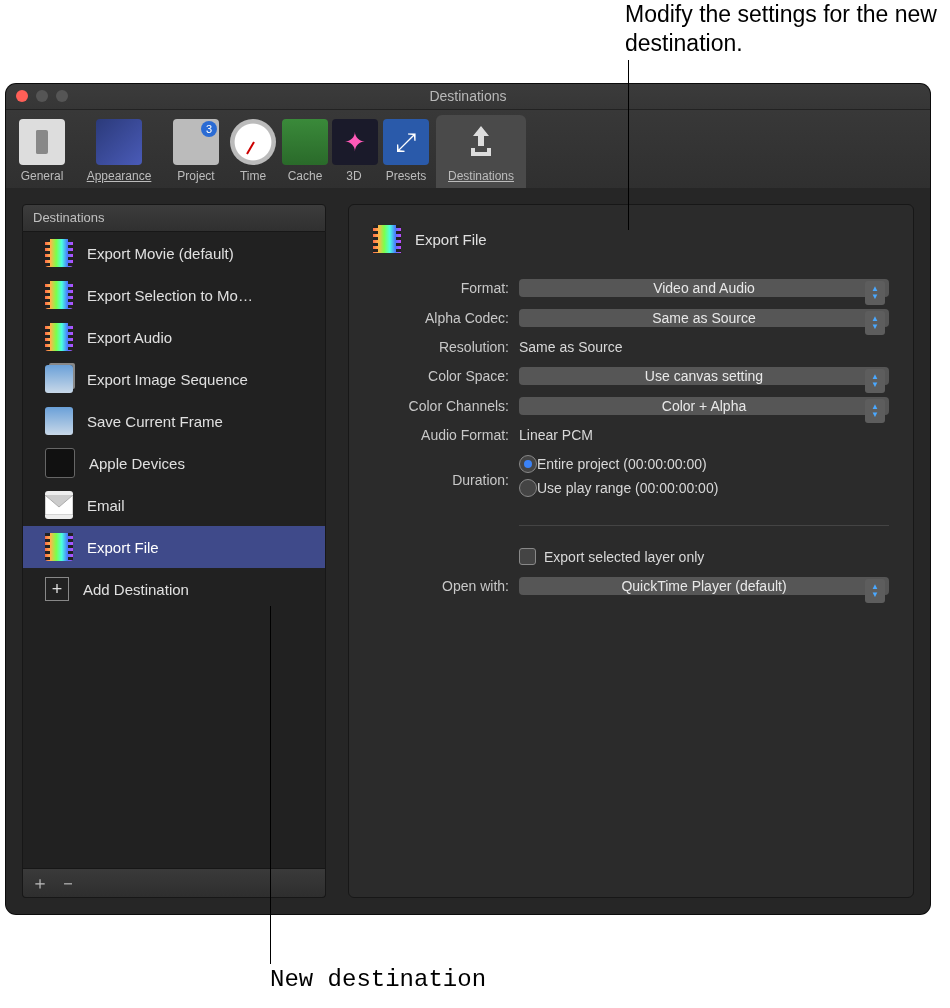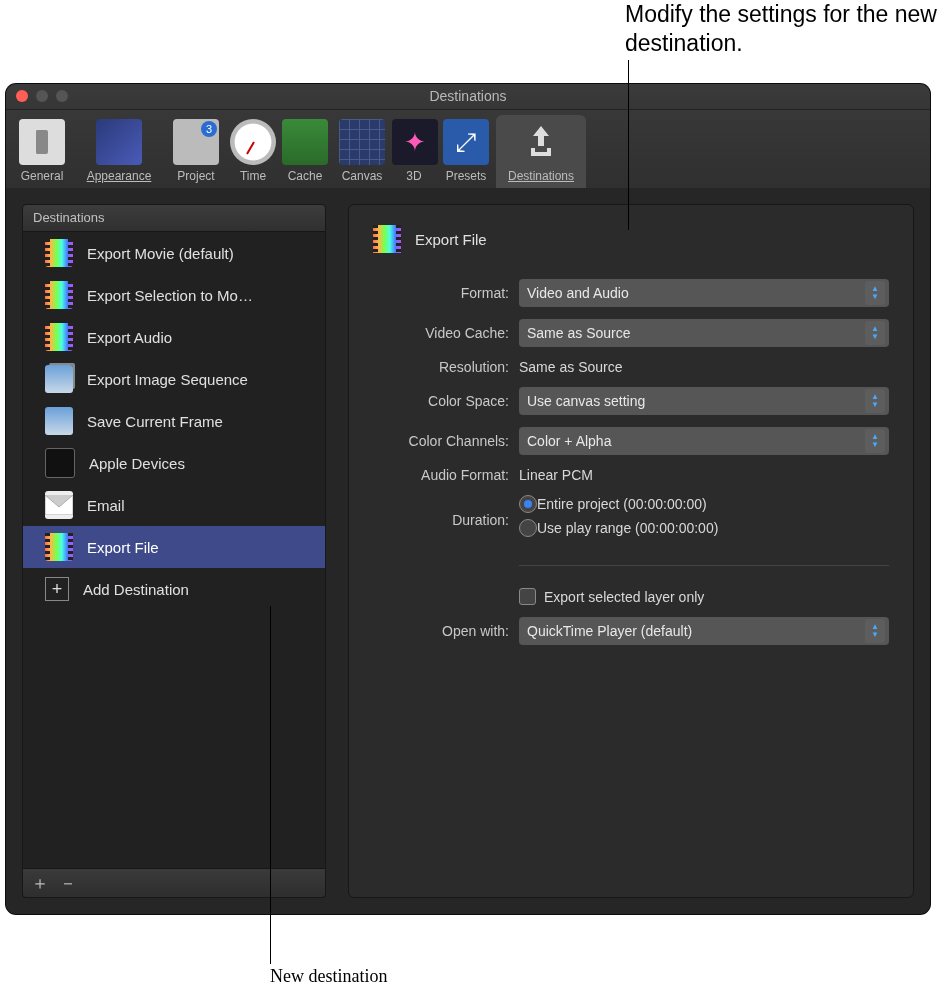--- a/index.html
+++ b/index.html
@@ -37,22 +37,22 @@
     width: 1px;
     height: 358px;
     background: #000;
     z-index:20;
   }
   .callout-bottom {
     position: absolute;
     left: 270px;
     top: 966px;
     color:#000;
-    font-size: 18px;
-    font-family: Liberation Serif, serif;
+    font-size: 24px;
+    font-family: Liberation Mono, monospace;
   }
   .window {
     position: absolute;
     left: 6px;
     top: 84px;
     width: 924px;
     height: 830px;
     background: #262626;
     border-radius: 10px;
     overflow: hidden;
@@ -170,28 +170,29 @@
   .form-row{
     display:flex;align-items:center;
     margin-bottom:12px;
     font-size:14px;
   }
   .form-label{
     width:136px;text-align:right;padding-right:10px;color:#c8c8c8;
   }
   .form-control{flex:1;color:#d8d8d8;}
   .select{
-    height:28px;
+    height:18px;
     background:#565656;
     border-radius:4px;
     display:flex;align-items:center;
     padding:0 8px;
     position:relative;
     color:#e8e8e8;
     cursor:pointer;
+    justify-content:center;
   }
   .select .arrows{
     position:absolute;right:4px;top:2px;
     width:20px;height:24px;
     background:#5d5d5d;
     border-radius:3px;
     display:flex;flex-direction:column;align-items:center;justify-content:center;
     color:#4aa8ff;font-size:8px;line-height:8px;
   }
   .radio-row{display:flex;align-items:center;gap:0;margin-bottom:6px;}
@@ -244,24 +245,20 @@
     <div class="toolbar-item" style="width:50px">
       <div class="ticon" style="background:radial-gradient(circle,#fff 55%,#bbb 58%);border-radius:50%;position:relative">
           <span style="position:absolute;left:50%;top:50%;width:2px;height:14px;background:#c00;transform-origin:top;transform:rotate(30deg)"></span>
         </div>
       <div>Time</div>
     </div>
     <div class="toolbar-item" style="width:54px">
       <div class="ticon" style="background:linear-gradient(#3a8a3a,#2a6a2a)"></div>
       <div>Cache</div>
     </div>
-    <div class="toolbar-item" style="width:60px">
-      <div class="ticon" style="background:#2a3a6a;background-image:linear-gradient(#4a5a8a 1px,transparent 1px),linear-gradient(90deg,#4a5a8a 1px,transparent 1px);background-size:10px 10px"></div>
-      <div>Canvas</div>
-    </div>
     <div class="toolbar-item" style="width:44px">
       <div class="ticon" style="background:#1a1a2a;color:#ff5ab8">✦</div>
       <div>3D</div>
     </div>
     <div class="toolbar-item" style="width:60px">
       <div class="ticon" style="background:#2a5aaa;color:#fff">⤢</div>
       <div>Presets</div>
     </div>
     <div class="toolbar-item wide selected">
       <div class="ticon">
@@ -334,21 +331,21 @@
       <div class="form-row">
         <div class="form-label">Format:</div>
         <div class="form-control">
           <div class="select">
               <span>Video and Audio</span>
               <div class="arrows">▲<br>▼</div>
             </div>
         </div>
       </div>
       <div class="form-row">
-        <div class="form-label">Video Cache:</div>
+        <div class="form-label">Alpha Codec:</div>
         <div class="form-control">
           <div class="select">
               <span>Same as Source</span>
               <div class="arrows">▲<br>▼</div>
             </div>
         </div>
       </div>
       <div class="form-row">
         <div class="form-label">Resolution:</div>
         <div class="form-control">Same as Source</div>

